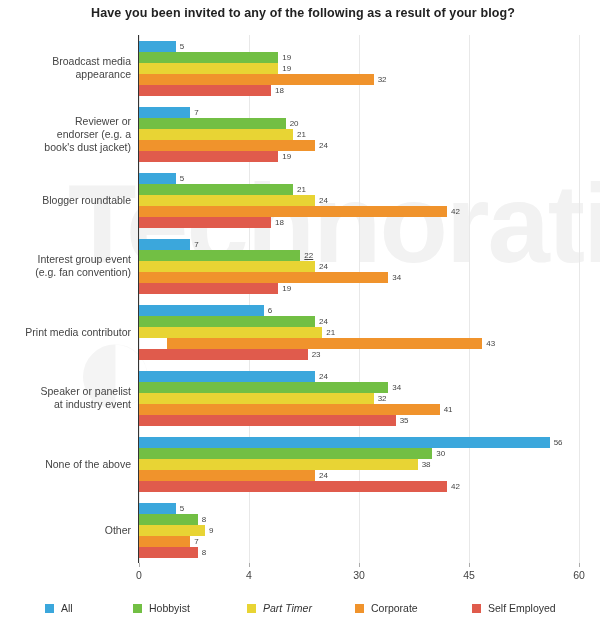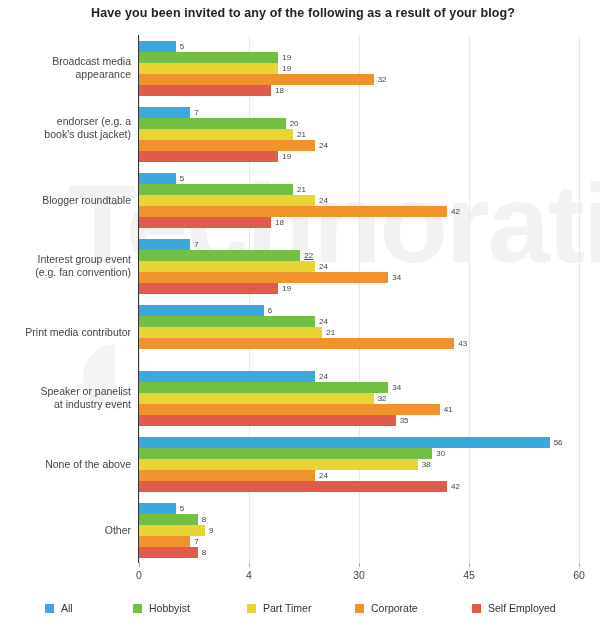--- a/index.html
+++ b/index.html
@@ -187,20 +187,21 @@
   </div>
 
   <div id="chart-title">Have you been invited to any of the following as a result of your blog?</div>
 
   <div id="cat-labels">
       <div class="cat-label" style="top: 20px;">
         <div>Broadcast media</div>
         <div>appearance</div>
       </div>
       <div class="cat-label" style="top: 79.5px;">
+        <div>Reviewer or</div>
         <div>endorser (e.g. a</div>
         <div>book's dust jacket)</div>
       </div>
       <div class="cat-label" style="top: 158.5px;">
         <div>Blogger roundtable</div>
       </div>
       <div class="cat-label" style="top: 218px;">
         <div>Interest group event</div>
         <div>(e.g. fan convention)</div>
       </div>
@@ -320,23 +321,27 @@
           <div class="bar-label" style="left: 124.667px;">6</div>
         </div>
         <div class="bar-row" style="top: 11px; width: 440px;">
           <div class="bar" title="Hobbyist: 24" style="width: 176px; background: rgb(114, 191, 68);"></div>
           <div class="bar-label" style="left: 176px;">24</div>
         </div>
         <div class="bar-row" style="top: 22px; width: 440px;">
           <div class="bar" title="Part Timer: 25" style="width: 183.333px; background: rgb(232, 212, 52);"></div>
           <div class="bar-label" style="left: 183.333px;">21</div>
         </div>
-        <div class="bar-row" style="top: 33px; width: 440px;">
+        <div class="bar-row" style="top: 33px; width: 440px; margin-left: 28px;">
           <div class="bar" title="Corporate: 43" style="width: 315.333px; background: rgb(240, 147, 44);"></div>
           <div class="bar-label" style="left: 315.333px;">43</div>
+        </div>
+        <div class="bar-row" style="top: 44px; width: 440px;">
+          <div class="bar" title="Self Employed: 23" style="width: 168.667px; background: rgb(224, 91, 76);"></div>
+          <div class="bar-label" style="left: 168.667px;">23</div>
         </div>
       </div>
       <div class="bar-group" style="top: 335.5px; height: 55px;">
         <div class="bar-row" style="top: 0px; width: 440px;">
           <div class="bar" title="All: 24" style="width: 176px; background: rgb(59, 167, 220);"></div>
           <div class="bar-label" style="left: 176px;">24</div>
         </div>
         <div class="bar-row" style="top: 11px; width: 440px;">
           <div class="bar" title="Hobbyist: 34" style="width: 249.333px; background: rgb(114, 191, 68);"></div>
           <div class="bar-label" style="left: 249.333px;">34</div>
@@ -415,21 +420,21 @@
 
   <div id="legend">
       <div class="legend-item" style="left: 45px;">
         <span class="legend-swatch" style="background: rgb(59, 167, 220);"></span>
         <span class="legend-text">All</span>
       </div>
       <div class="legend-item" style="left: 133px;">
         <span class="legend-swatch" style="background: rgb(114, 191, 68);"></span>
         <span class="legend-text">Hobbyist</span>
       </div>
-      <div class="legend-item" style="left: 247px;">
+      <div class="legend-item" style="left: 247px; font-style: italic;">
         <span class="legend-swatch" style="background: rgb(232, 212, 52);"></span>
         <span class="legend-text">Part Timer</span>
       </div>
       <div class="legend-item" style="left: 355px;">
         <span class="legend-swatch" style="background: rgb(240, 147, 44);"></span>
         <span class="legend-text">Corporate</span>
       </div>
       <div class="legend-item" style="left: 472px;">
         <span class="legend-swatch" style="background: rgb(224, 91, 76);"></span>
         <span class="legend-text">Self Employed</span>

